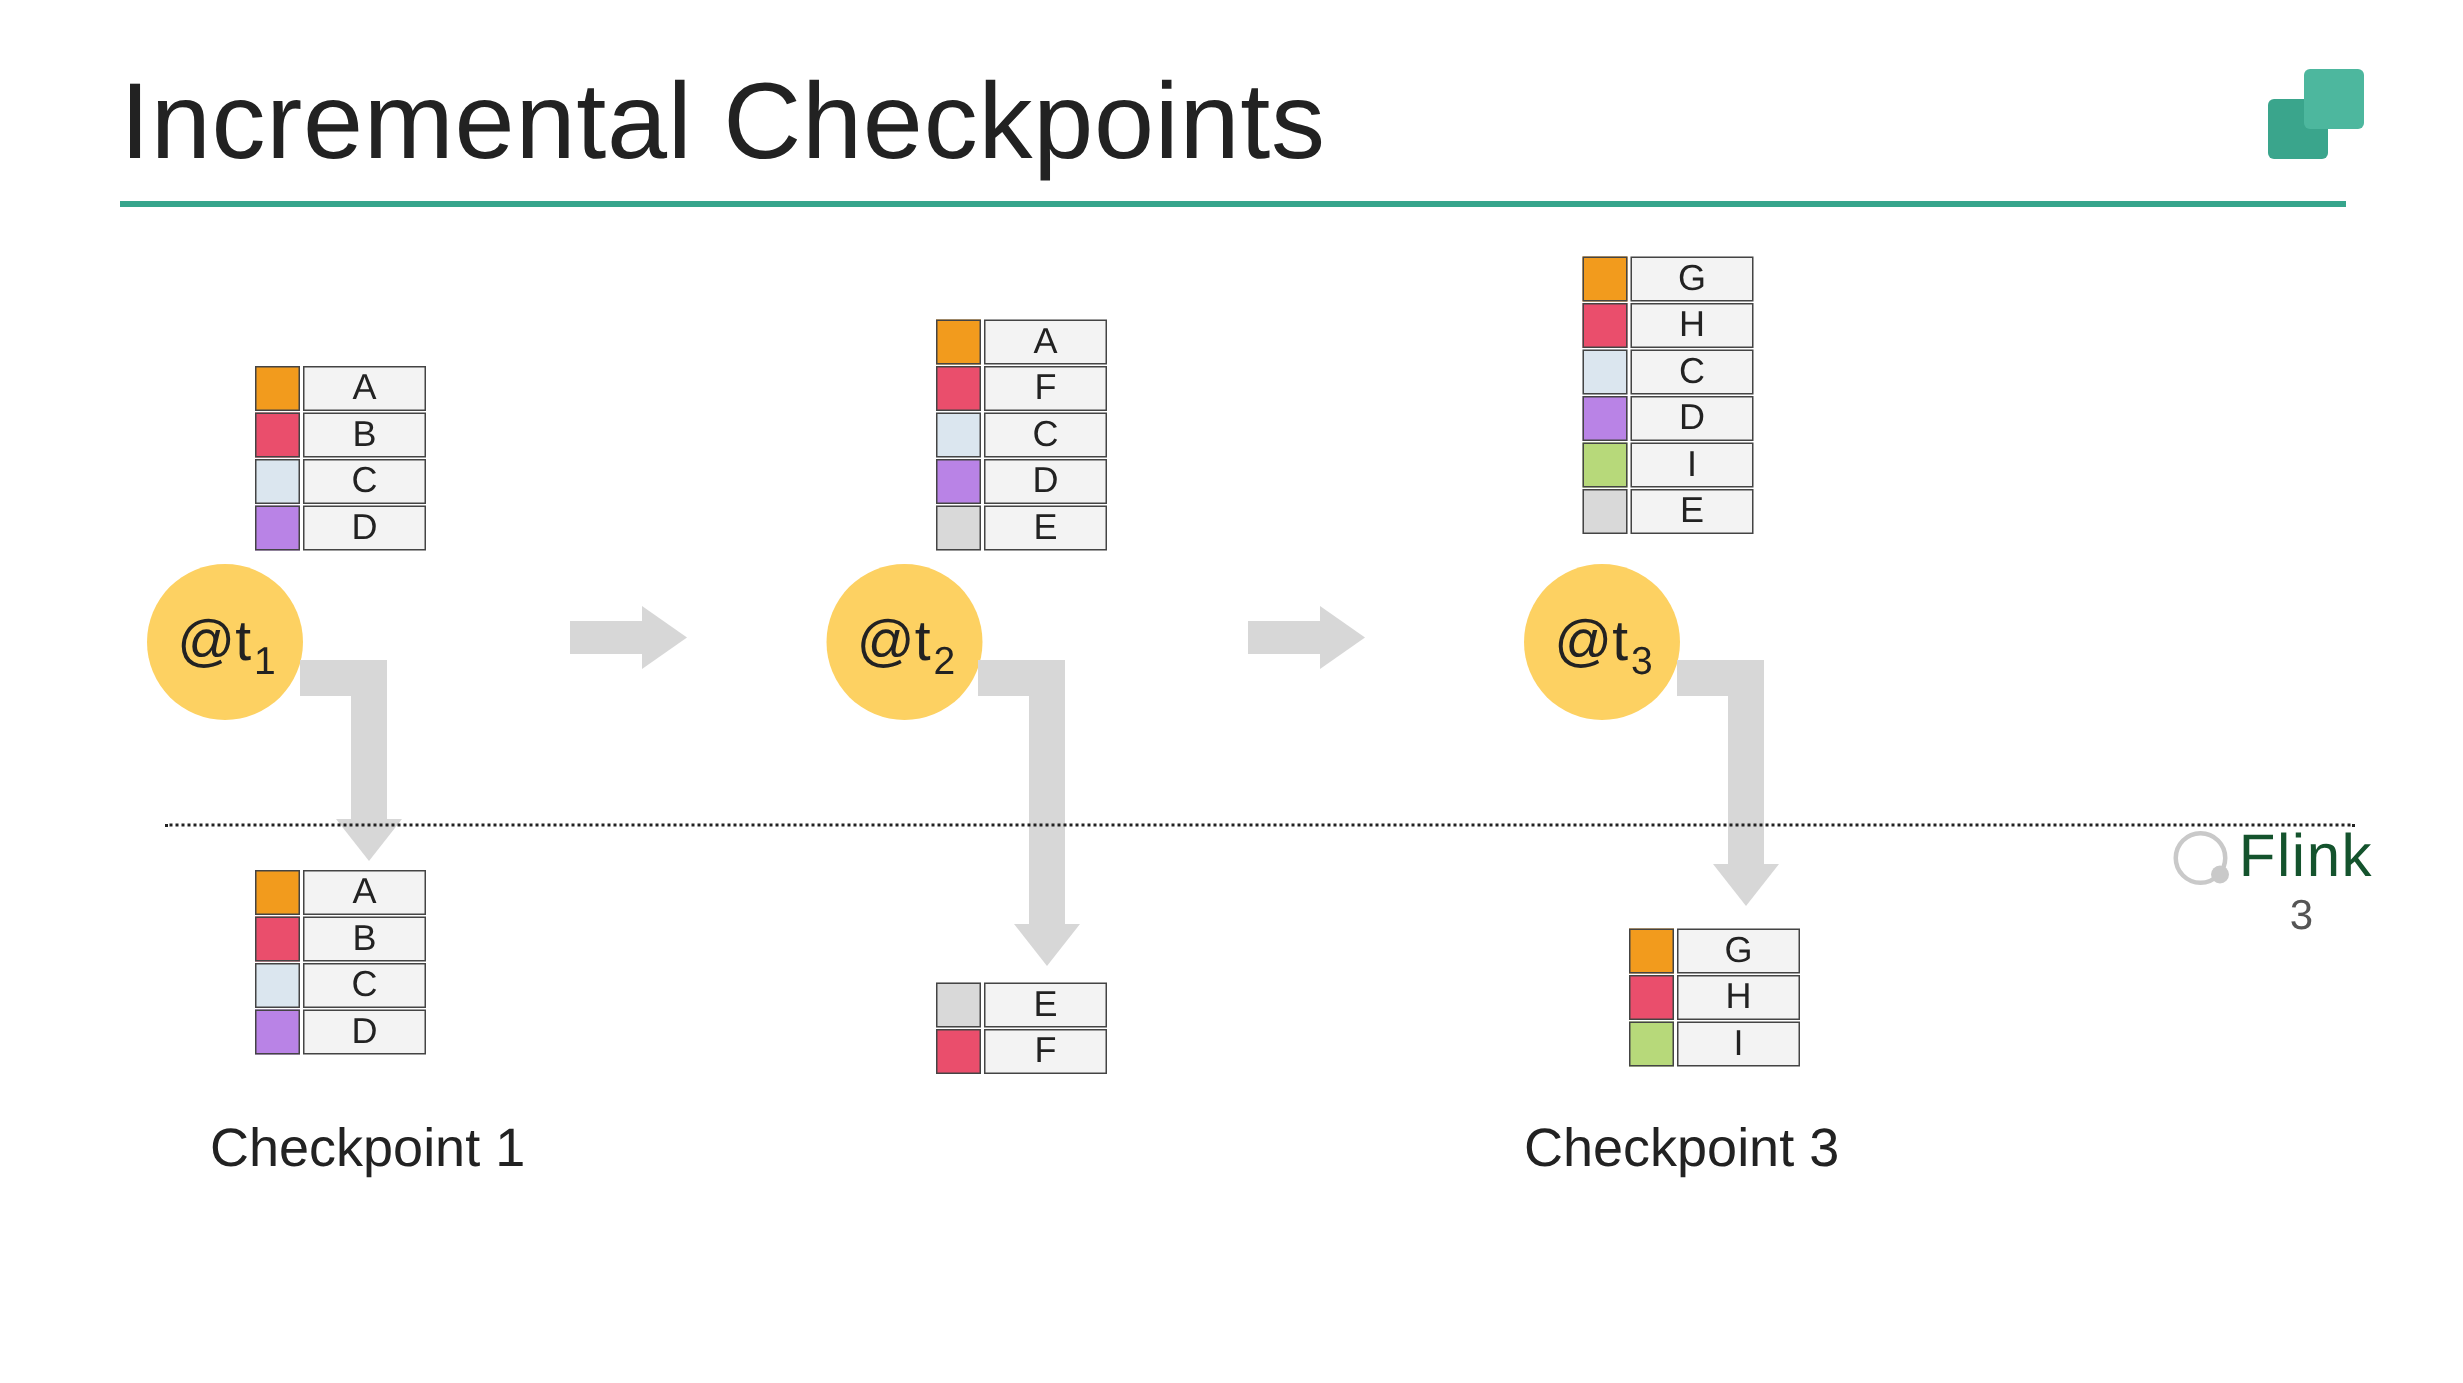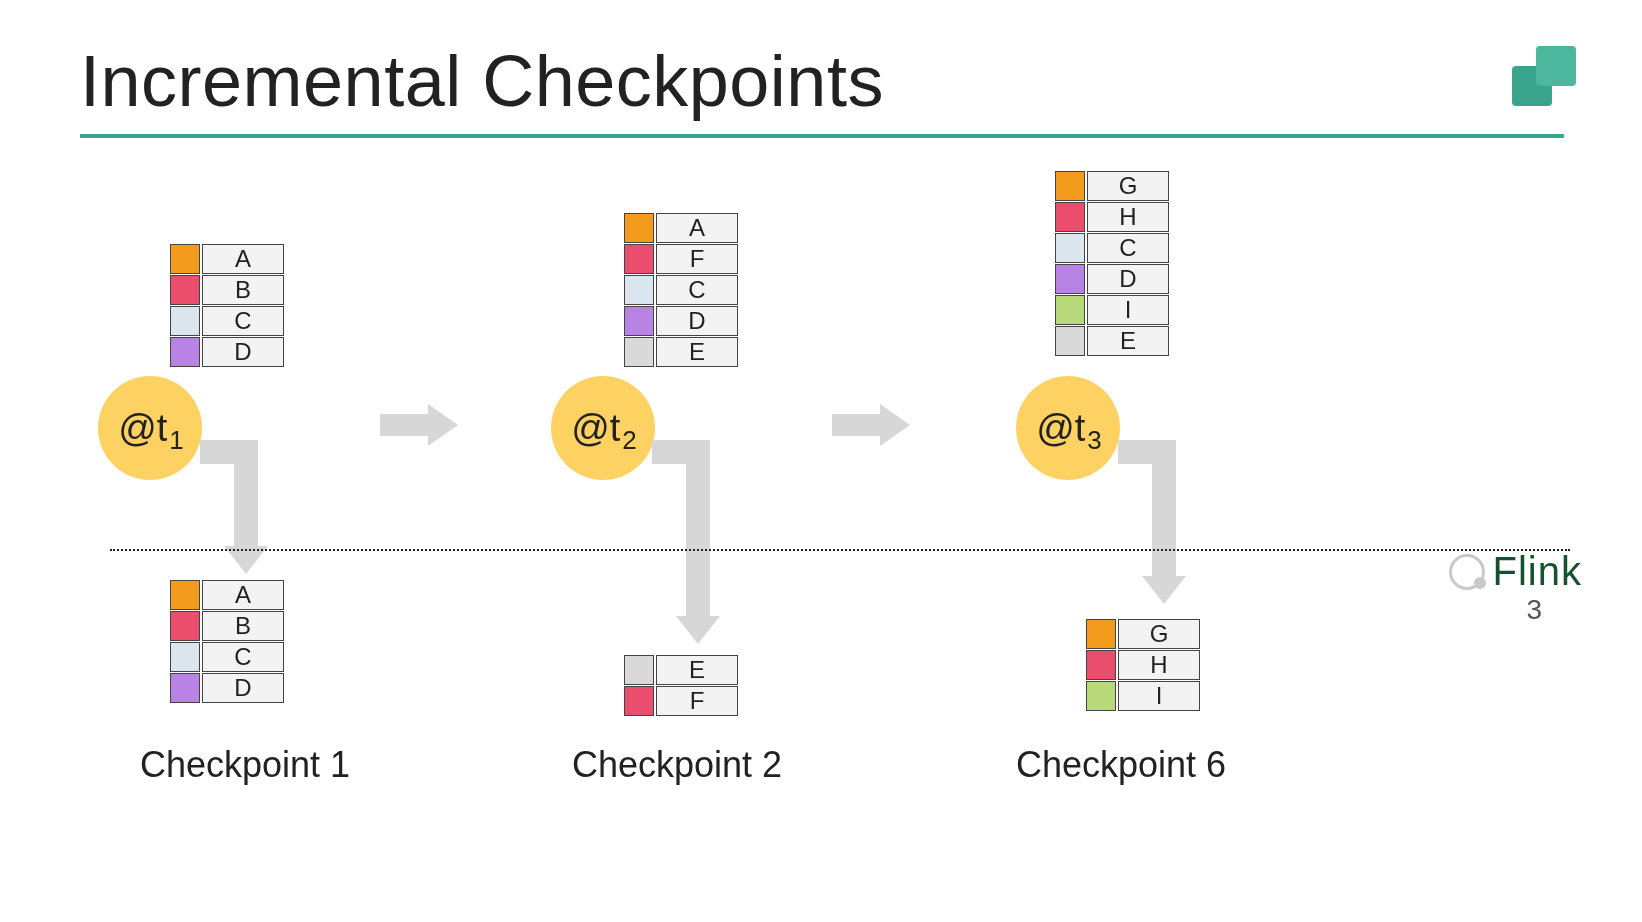--- a/index.html
+++ b/index.html
@@ -215,21 +215,20 @@
         <div class="cell-color c-pink"></div>
         <div class="cell-label">H</div>
       </div>
       <div class="row">
         <div class="cell-color c-green"></div>
         <div class="cell-label">I</div>
       </div>
     </div>
 
   <div class="caption" style="left:140px; top:744px;">Checkpoint 1</div>
-  <div class="caption" style="left:572px; top:744px;">Checkpoint 2</div>
-  <div class="caption" style="left:1016px; top:744px;">Checkpoint 6</div>
+  <div class="caption" style="left:1016px; top:744px;">Checkpoint 3</div>
 
   <div class="watermark">
     <span class="wicon"></span>
     <span>Flink</span>
   </div>
   <div class="pagenum">3</div>
 </div>
 
 </body></html>

